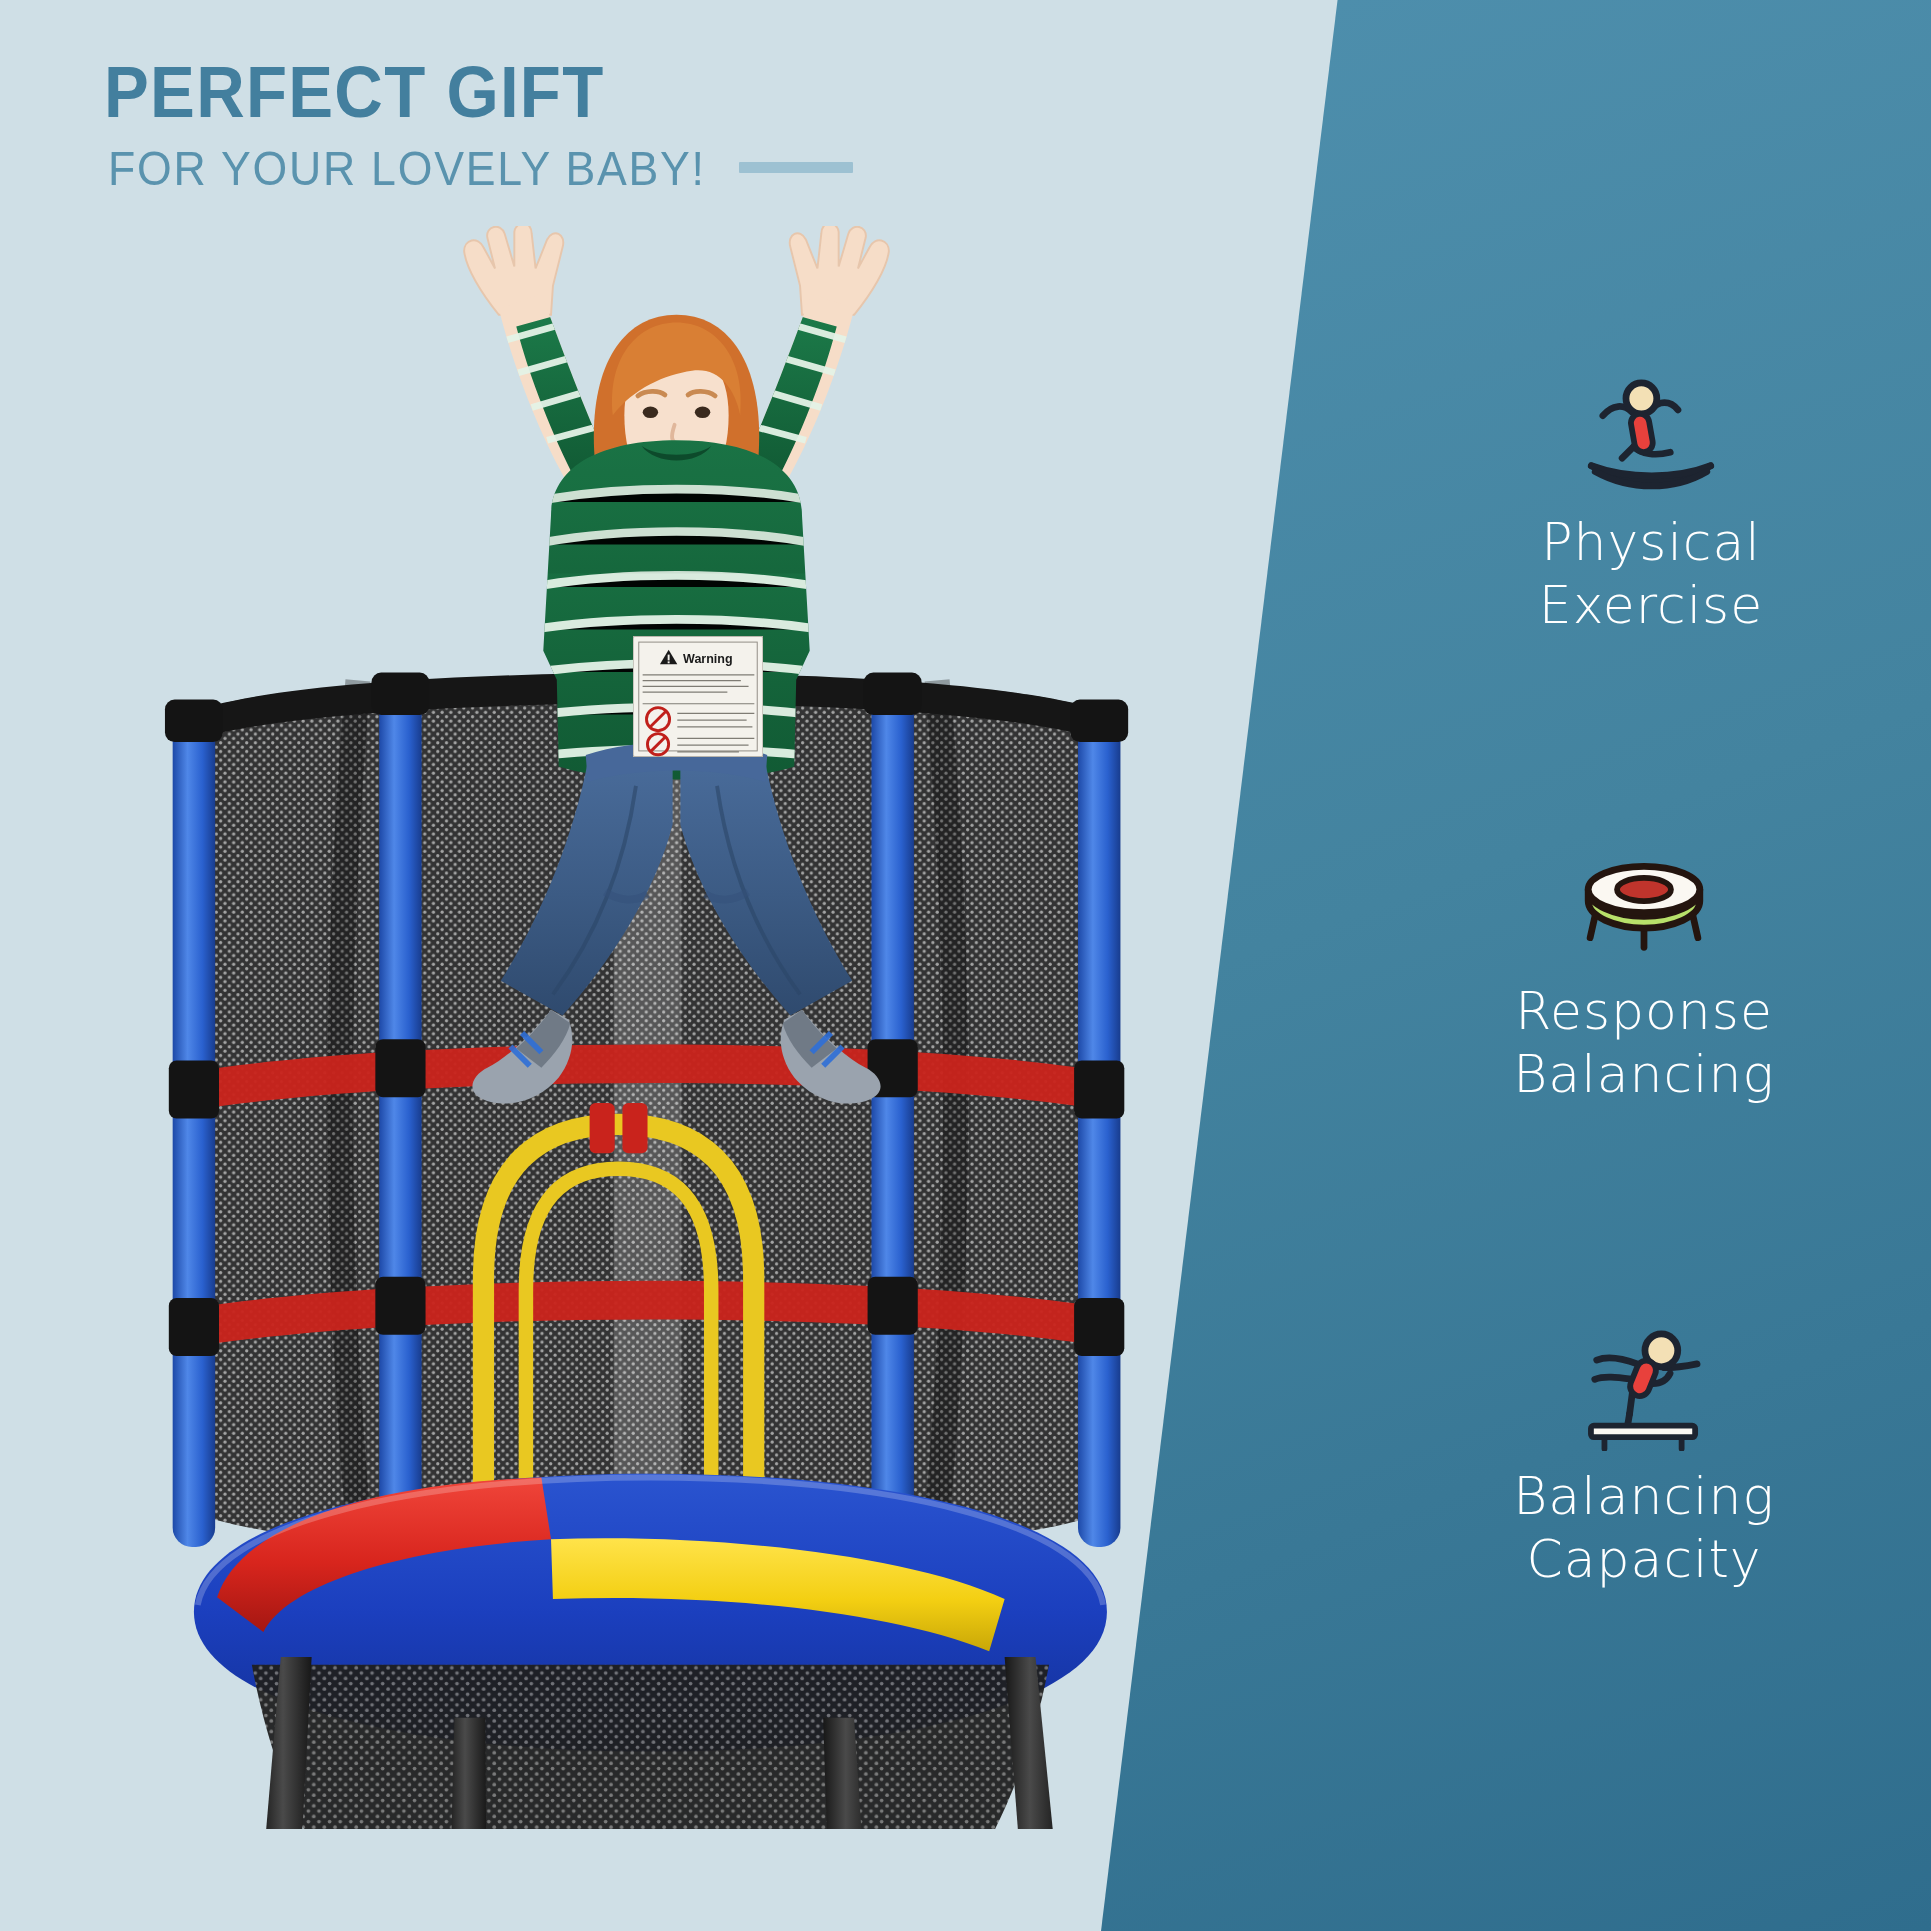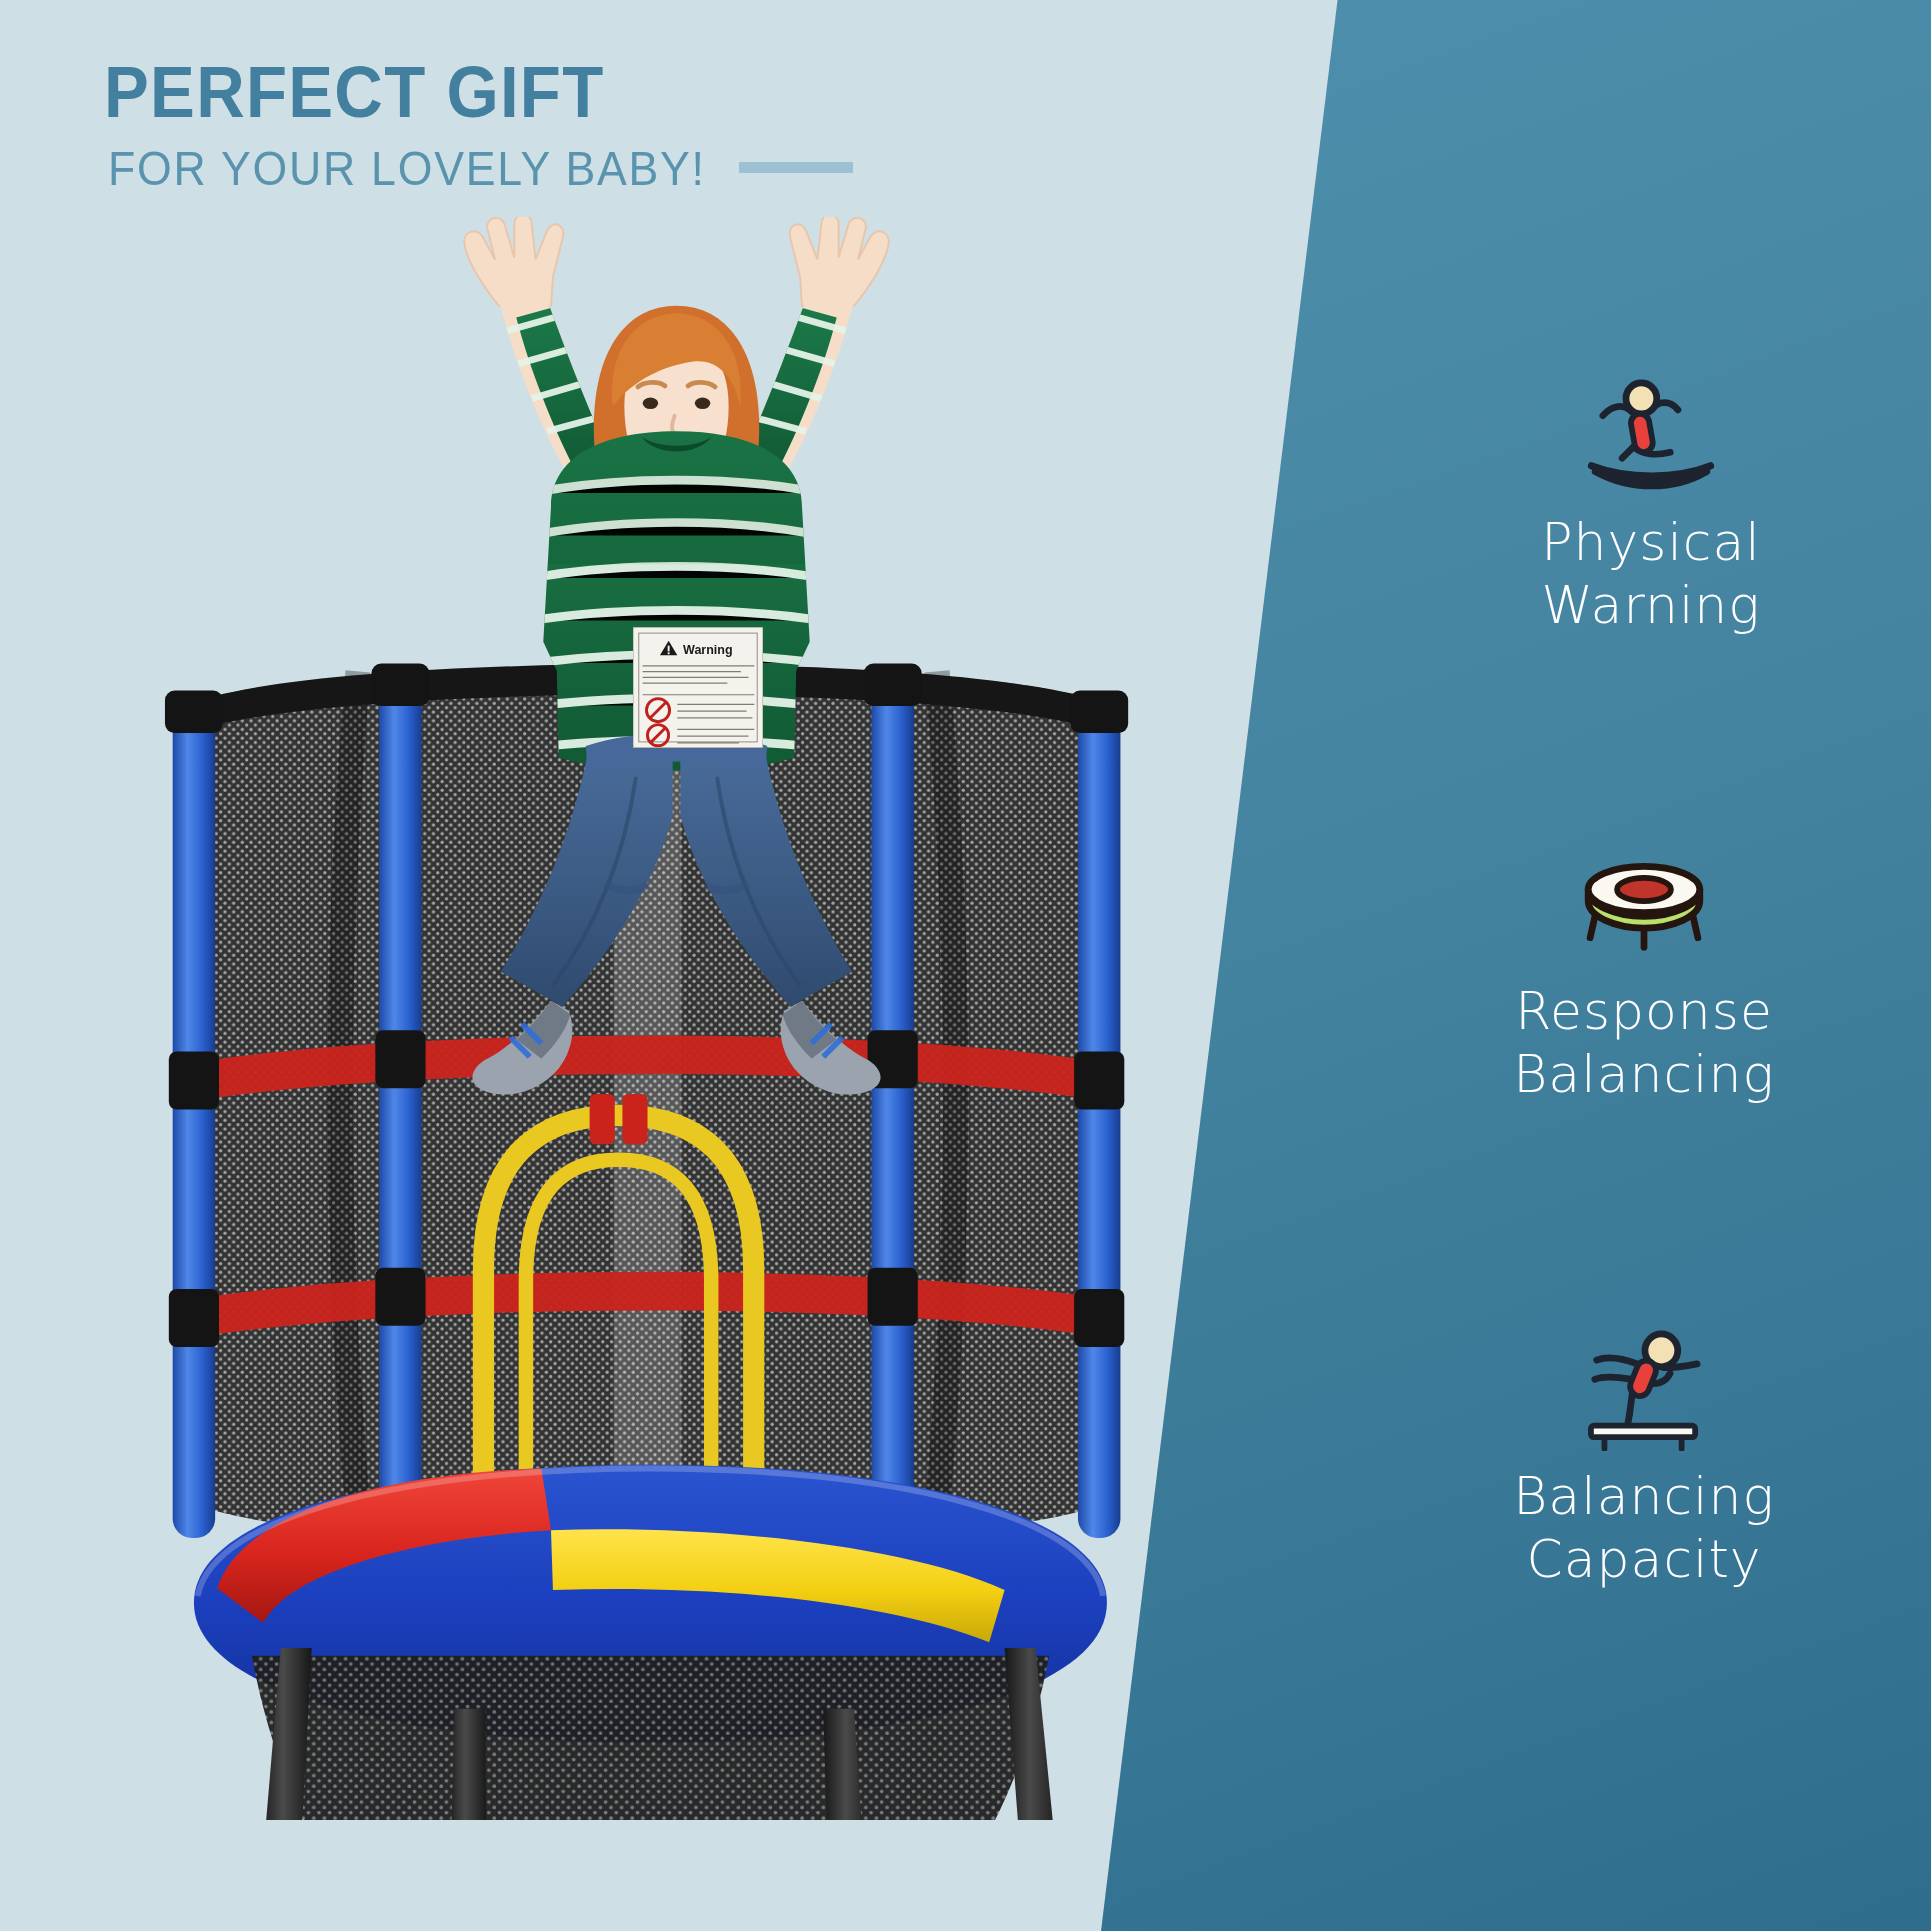--- a/index.html
+++ b/index.html
@@ -58,21 +58,21 @@
   .feature .flabel {
     font-size:52px; line-height:1.22; font-weight:300; letter-spacing:1px;
     color:#ffffff; white-space:pre-line;
     font-family:"DejaVu Sans","Liberation Sans",sans-serif;
   }
   #feat-0 { left:1424px; top:357px; }
   #feat-1 { left:1417px; top:826px; }
   #feat-2 { left:1417px; top:1311px; }
 
   
-  #product { position:absolute; left:126px; top:217px; width:1081px; height:1641px; }
+  #product { position:absolute; left:126px; top:226px; width:1081px; height:1641px; }
 
   
   .kid { position:absolute; left:280px; top:0px; width:541px; height:946px; }
 
   
   .tramp { position:absolute; left:9.7px; top:319px; width:1052px; height:1284px; }
 </style>
 </head>
 <body>
 
@@ -406,21 +406,21 @@
           <path d="M62 78 L 50 90"></path>
           <path d="M18 98 C 56 118, 106 118, 142 98"></path>
           <path d="M18 98 C 56 112, 106 112, 142 98"></path>
           <path d="M22 104 C 58 124, 104 124, 138 104"></path>
         </g>
         <circle cx="70" cy="28" r="16" fill="#f3e0b5" stroke="#1d2430" stroke-width="7"></circle>
         <rect x="61" y="44" width="19" height="40" rx="9.5" fill="#e8413c" stroke="#1d2430" stroke-width="6" transform="rotate(-10 70 64)"></rect>
       </svg>
     </div>
     <div class="flabel">Physical
-Warning</div>
+Exercise</div>
   </div>
 
   <div class="feature" id="feat-1">
     <div class="ficon">
       <svg viewBox="0 0 160 120" width="154" height="116">
         <g stroke="#24150f" stroke-width="7" stroke-linecap="round">
           <path d="M34 52 L 24 96" fill="none"></path>
           <path d="M126 52 L 136 96" fill="none"></path>
           <path d="M80 70 L 80 106" fill="none"></path>
         </g>

